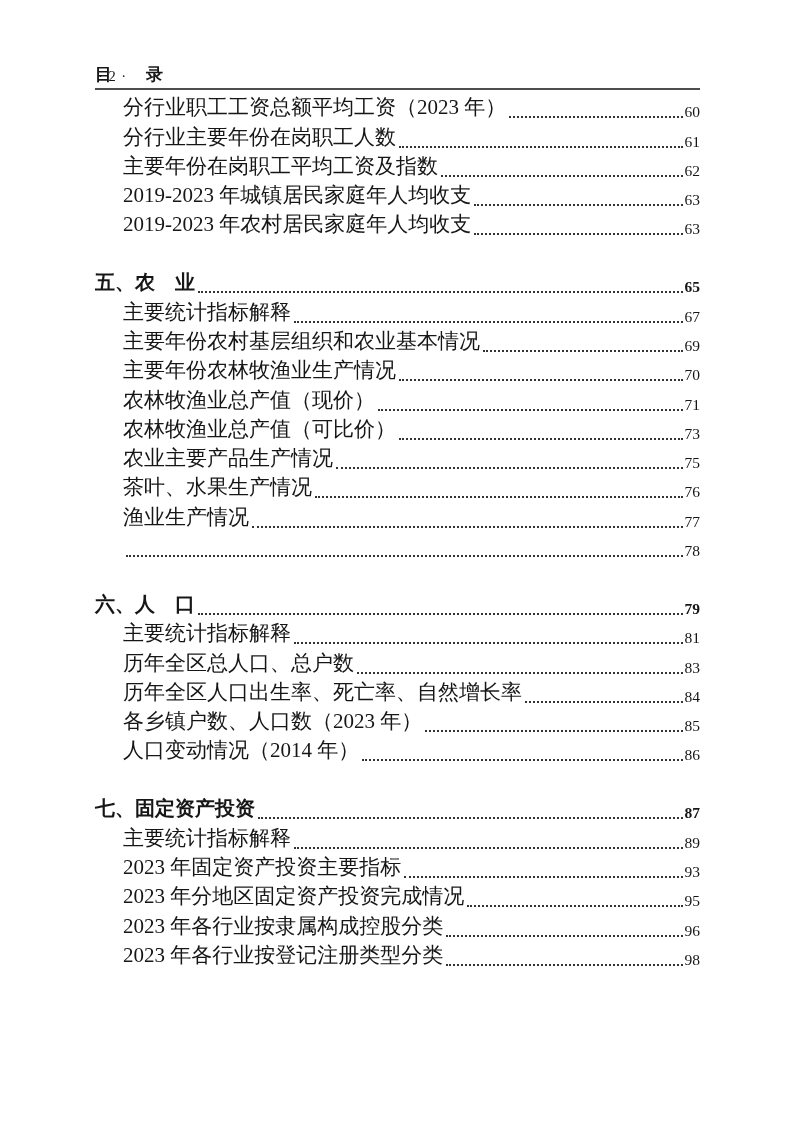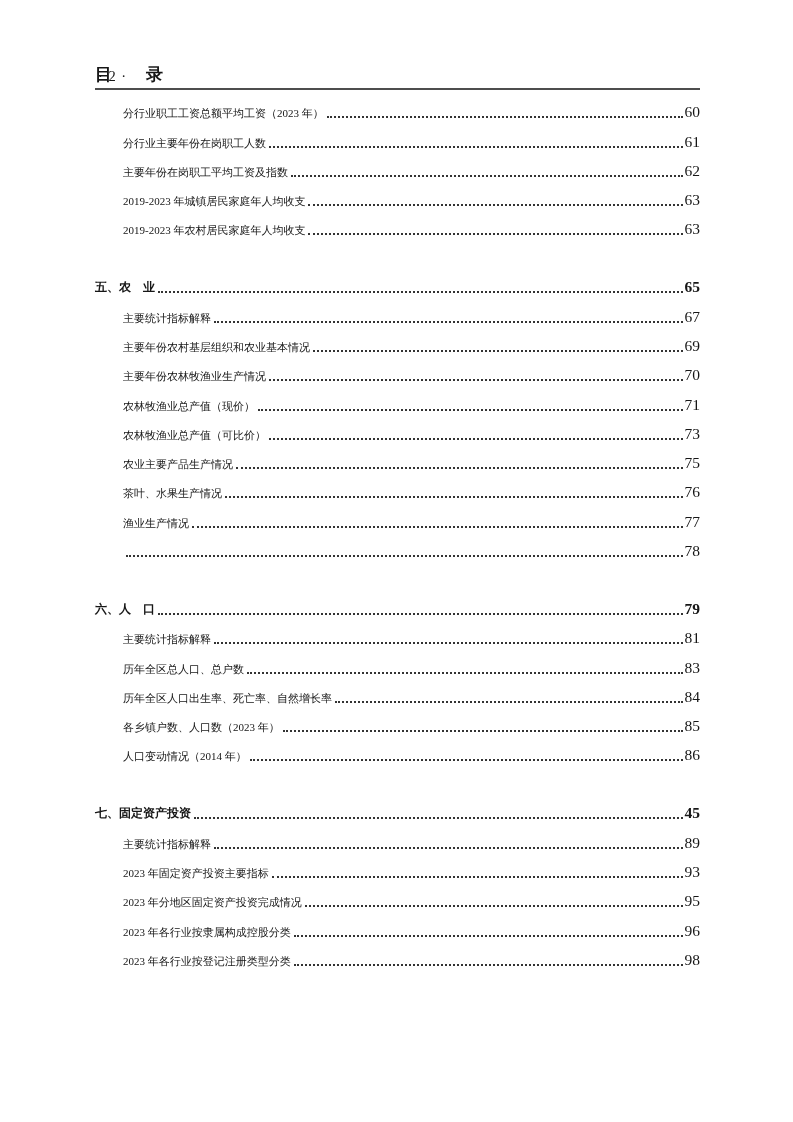--- a/index.html
+++ b/index.html
@@ -54,25 +54,25 @@
   }
   .row.sub {
     padding-left: 28px;
   }
   .row.section {
     margin-top: 28.6px;
     font-weight: 700;
   }
   .row .title {
     white-space: nowrap;
-    font-size: 11px;
+    font-size: 21px;
     padding-bottom: 5px;
   }
   .row.section .title {
-    font-size: 12px;
+    font-size: 20px;
     text-align: center;
   }
   .row .leader {
     flex: 1;
     align-self: flex-end;
     margin: 0 2px 8px 3px;
     border-bottom: 2px dotted #333333;
     min-width: 10px;
   }
   .row .pagenum {
@@ -193,21 +193,21 @@
         <span class="pagenum">85</span>
       </div>
       <div class="row sub">
         <span class="title">人口变动情况（2014 年）</span>
         <span class="leader"></span>
         <span class="pagenum">86</span>
       </div>
       <div class="row section">
         <span class="title">七、固定资产投资</span>
         <span class="leader"></span>
-        <span class="pagenum">45</span>
+        <span class="pagenum">87</span>
       </div>
       <div class="row sub">
         <span class="title">主要统计指标解释</span>
         <span class="leader"></span>
         <span class="pagenum">89</span>
       </div>
       <div class="row sub">
         <span class="title">2023 年固定资产投资主要指标</span>
         <span class="leader"></span>
         <span class="pagenum">93</span>

